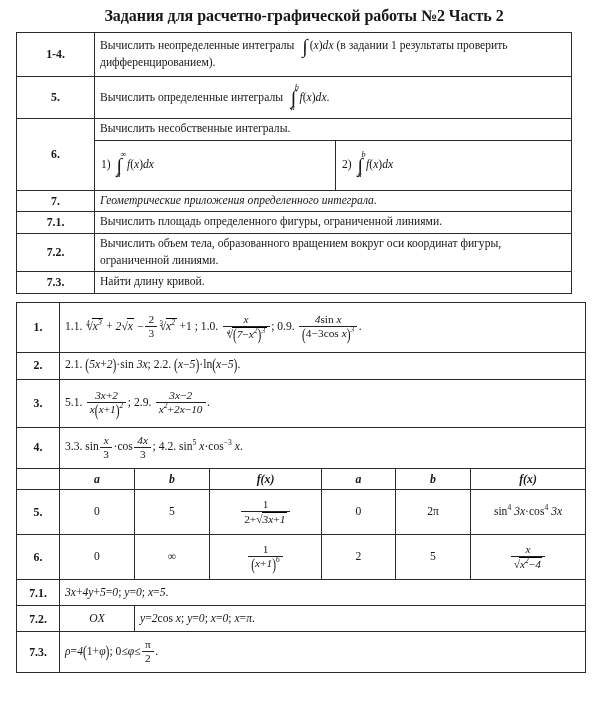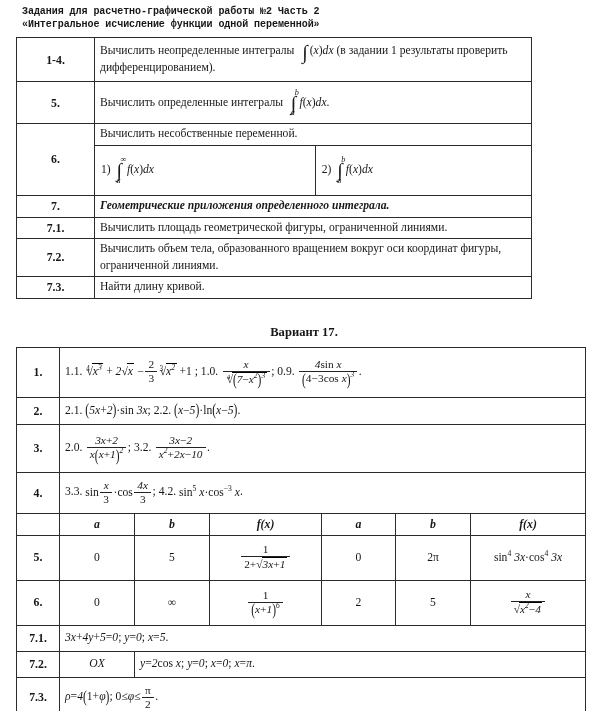--- a/index.html
+++ b/index.html
@@ -18,26 +18,26 @@
   .page {
     width: 608px;
     height: 711px;
     padding: 0;
     box-sizing: border-box;
     position: relative;
   }
 
   
   .doc-title {
+    text-align: center;
     font-weight: bold;
-    font-size: 10px;
+    font-size: 16px;
     line-height: 1.32;
     margin: 5px 22px 0 22px;
     letter-spacing: -0.05px;
-    font-family: Liberation Mono, monospace;
   }
   .variant-title {
     text-align: center;
     font-weight: bold;
     font-size: 12.6px;
     margin-top: 26px;
     margin-bottom: 7px;
   }
 
   
@@ -46,31 +46,31 @@
     table-layout: fixed;
     font-size: 11.6px;
     line-height: 1.42;
   }
   table.doc td {
     border: 1px solid #2b2b2b;
     padding: 2px 5px;
     vertical-align: middle;
     word-wrap: break-word;
   }
-  .t1 { width: 516px; margin: 6px 0 8px 16px; padding-left: 18px; }
+  .t1 { width: 556px; margin: 6px 0 8px 16px; padding-left: 18px; }
   .t2 { width: 570px; margin: 0 0 0 16px; }
 
   .lbl {
     text-align: center;
     font-weight: bold;
     font-size: 11.8px;
   }
   .cell-text { text-align: left; }
   .center { text-align: center; }
-  .ital-bold { font-style: italic; font-weight: bold; }
+  .ital-bold { font-style: italic; font-weight: normal; }
   .nb { border-bottom: none !important; }
 
   
   .m {
     font-family: "Liberation Serif", "DejaVu Serif", serif;
     font-style: italic;
     white-space: nowrap;
   }
   .up { font-style: normal; }
   sup, sub { font-size: 0.66em; line-height: 0; font-style: normal; }
@@ -147,21 +147,20 @@
   .row-h td { padding-top: 1px; padding-bottom: 1px; }
   .hdr { text-align: center; font-style: italic; font-weight: bold; font-size: 11.8px; }
 </style>
 </head>
 <body>
 
 <div class="page">
 
   <div class="doc-title">
     <div>Задания для расчетно-графической работы №2 Часть 2</div>
-    <div>«Интегральное исчисление функции одной переменной»</div>
   </div>
 
   <table class="doc t1">
     <colgroup>
         <col style="width:78px">
         <col>
       </colgroup>
     <tbody>
 
       <tr>
@@ -184,21 +183,21 @@
             <span class="lims">
               <span class="hi">b</span>
               <span class="lo">a</span>
             </span>
           </span><span class="m">f<span class="up">(</span>x<span class="up">)</span>dx</span><span>.</span>
         </td>
       </tr>
 
       <tr>
         <td class="lbl nb" rowspan="2" style="border-bottom:1px solid #2b2b2b">6.</td>
-        <td class="cell-text" style="height:15px">Вычислить несобственные переменной.</td>
+        <td class="cell-text" style="height:15px">Вычислить несобственные интегралы.</td>
       </tr>
 
       <tr>
         <td style="padding:0">
           <table style="width:100%;border-collapse:collapse;table-layout:fixed">
             <colgroup>
                 <col style="width:50.5%">
                 <col>
               </colgroup>
             <tbody>
@@ -229,36 +228,35 @@
         </td>
       </tr>
 
       <tr>
         <td class="lbl">7.</td>
         <td class="cell-text ital-bold">Геометрические приложения определенного интеграла.</td>
       </tr>
 
       <tr>
         <td class="lbl">7.1.</td>
-        <td class="cell-text">Вычислить площадь геометрической фигуры, ограниченной линиями.</td>
+        <td class="cell-text">Вычислить площадь определенного фигуры, ограниченной линиями.</td>
       </tr>
 
       <tr>
         <td class="lbl">7.2.</td>
         <td class="cell-text" style="height:32px">Вычислить объем тела, образованного вращением вокруг оси координат фигуры, ограниченной линиями.</td>
       </tr>
 
       <tr>
         <td class="lbl">7.3.</td>
         <td class="cell-text">Найти длину кривой.</td>
       </tr>
     </tbody>
   </table>
 
-  <div class="variant-title">Вариант 17.</div>
 
   <table class="doc t2">
     <colgroup>
       <col style="width:43px">
         <col style="width:75px">
         <col style="width:75px">
       <col style="width:112px">
         <col style="width:74px">
         <col style="width:75px">
         <col>
@@ -294,26 +292,26 @@
           <span>2.1.</span>
           <span class="m"><span class="bigpar">(</span>5x<span class="up">+</span>2<span class="bigpar">)</span><span class="up">·</span><span class="up">sin</span> 3x</span><span class="up">;</span>
           <span>2.2.</span>
           <span class="m"><span class="bigpar">(</span>x<span class="up">−</span>5<span class="bigpar">)</span><span class="up">·</span><span class="up">ln</span><span class="bigpar">(</span>x<span class="up">−</span>5<span class="bigpar">)</span></span><span class="up">.</span>
         </td>
       </tr>
 
       <tr>
         <td class="lbl">3.</td>
         <td class="cell-text" colspan="6" style="height:43px">
-          <span>2.0.</span>
+          <span>5.1.</span>
           <span class="m"><span class="frac">
             <span class="num">3x<span class="up">+</span>2</span>
             <span class="den">x<span class="bigpar">(</span>x<span class="up">+</span>1<span class="bigpar">)</span><sup class="it">2</sup></span>
           </span></span><span class="up">;</span>
-          <span>3.2.</span>
+          <span>2.9.</span>
           <span class="m"><span class="frac">
             <span class="num">3x<span class="up">−</span>2</span>
             <span class="den">x<sup class="it">2</sup><span class="up">+</span>2x<span class="up">−</span>10</span>
           </span></span><span class="up">.</span>
         </td>
       </tr>
 
       <tr>
         <td class="lbl">4.</td>
         <td class="cell-text" colspan="6" style="height:36px">

